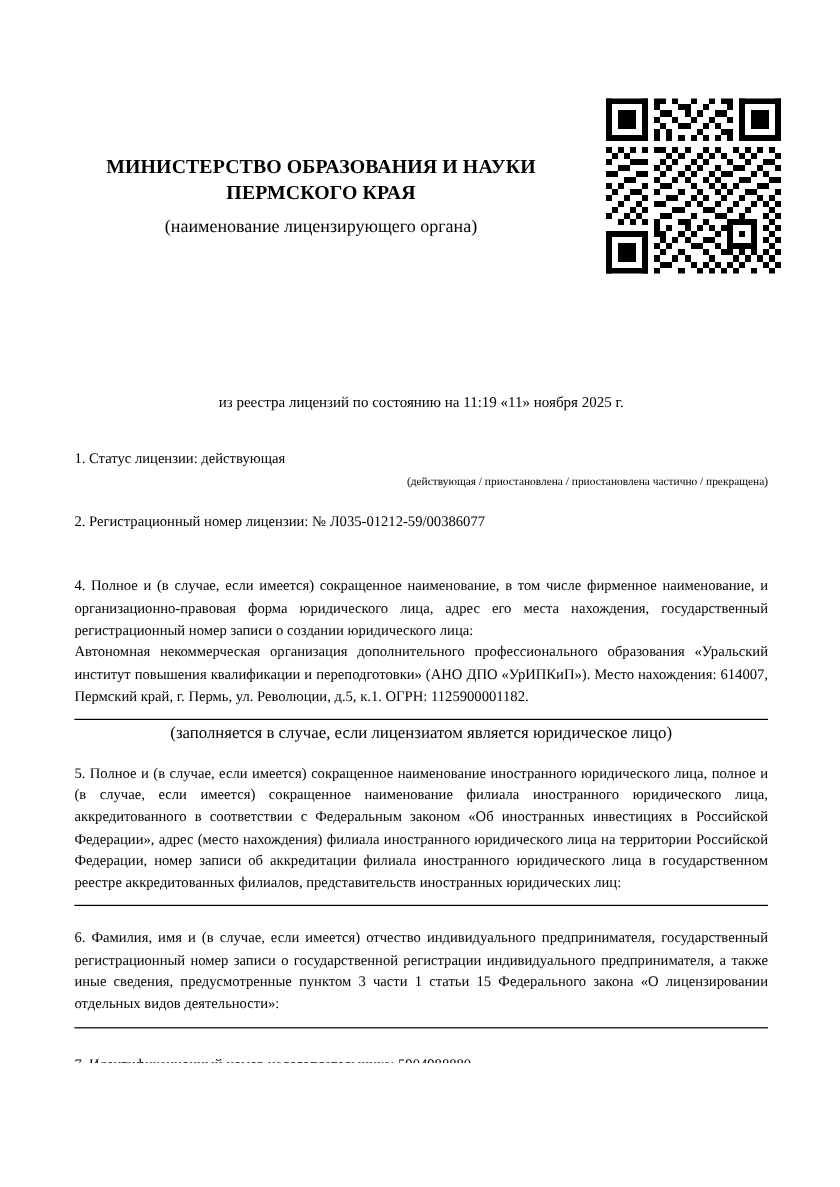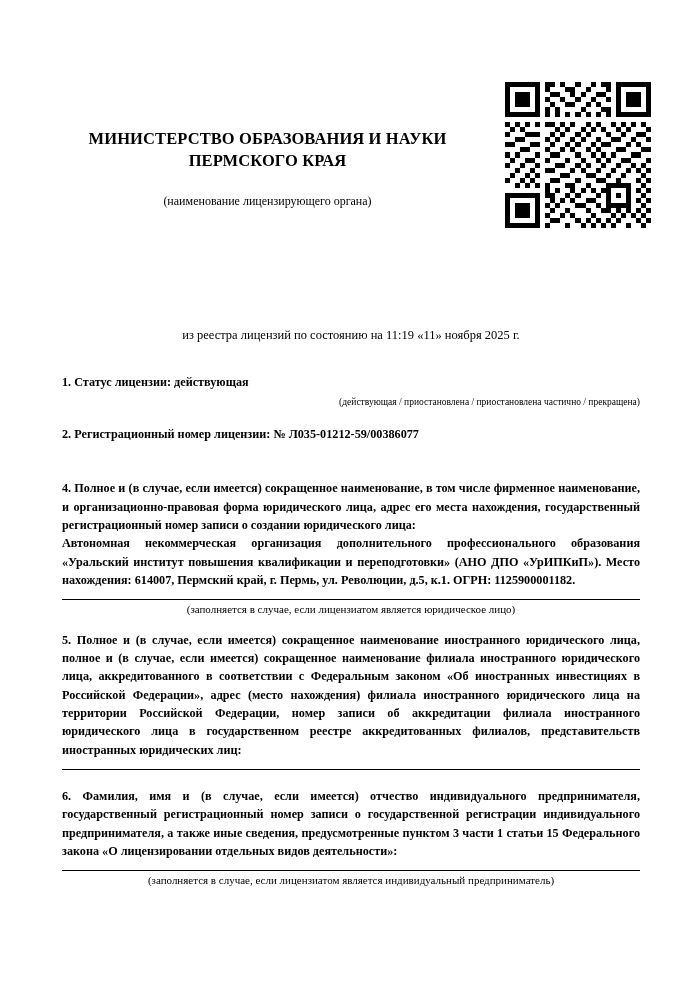--- a/index.html
+++ b/index.html
@@ -36,22 +36,22 @@
     width: 455px;
     text-align: center;
   }
   .org-title {
     font-size: 16.5px;
     font-weight: bold;
     line-height: 1.32;
     letter-spacing: 0.1px;
   }
   .org-sub {
-    margin-top: 22px;
-    font-size: 12px;
+    margin-top: 8px;
+    font-size: 15px;
     line-height: 1.2;
   }
 
   .body-area {
     position: absolute;
     top: 300px;
     left: 62px;
     width: 578px;
   }
 
@@ -60,30 +60,29 @@
     font-size: 12.5px;
     line-height: 1.5;
   }
   .doc-kind .line2 { white-space: nowrap; margin-top: 26px; }
 
   .section {
     font-size: 12.2px;
     line-height: 1.5;
     text-align: justify;
     text-justify: inter-word;
-    font-weight: bold;
   }
   .gap-28 { height: 28px; }
   .gap-18 { height: 18px; }
   .gap-14 { height: 14px; }
   .gap-6  { height: 6px; }
 
   .note {
     text-align: center;
-    font-size: 11px;
+    font-size: 14px;
     line-height: 1.25;
   }
   .note-indent {
     text-align: right;
     padding-left: 110px;
     font-size: 9.5px;
   }
   .rule-top {
     border: 0;
     border-top: 1px solid #000;
@@ -439,21 +438,20 @@
 
     <div class="gap-14"></div>
 
     <div class="section">5. Полное и (в случае, если имеется) сокращенное наименование иностранного юридического лица, полное и (в случае, если имеется) сокращенное наименование филиала иностранного юридического лица, аккредитованного в соответствии с Федеральным законом «Об иностранных инвестициях в Российской Федерации», адрес (место нахождения) филиала иностранного юридического лица на территории Российской Федерации, номер записи об аккредитации филиала иностранного юридического лица в государственном реестре аккредитованных филиалов, представительств иностранных юридических лиц:</div>
     <hr class="rule-top">
 
     <div class="gap-14"></div>
 
     <div class="section">6. Фамилия, имя и (в случае, если имеется) отчество индивидуального предпринимателя, государственный регистрационный номер записи о государственной регистрации индивидуального предпринимателя, а также иные сведения, предусмотренные пунктом 3 части 1 статьи 15 Федерального закона «О лицензировании отдельных видов деятельности»:</div>
     <hr class="rule-top">
-    <div class="note">(заполняется в случае, если лицензиатом является индивидуальный предприниматель)</div>
 
     <div class="gap-18"></div>
 
     <div class="section">7. Идентификационный номер налогоплательщика: 5904988880</div>
 
   </div>
 
   <div class="pager">1</div>
 
 </div>

